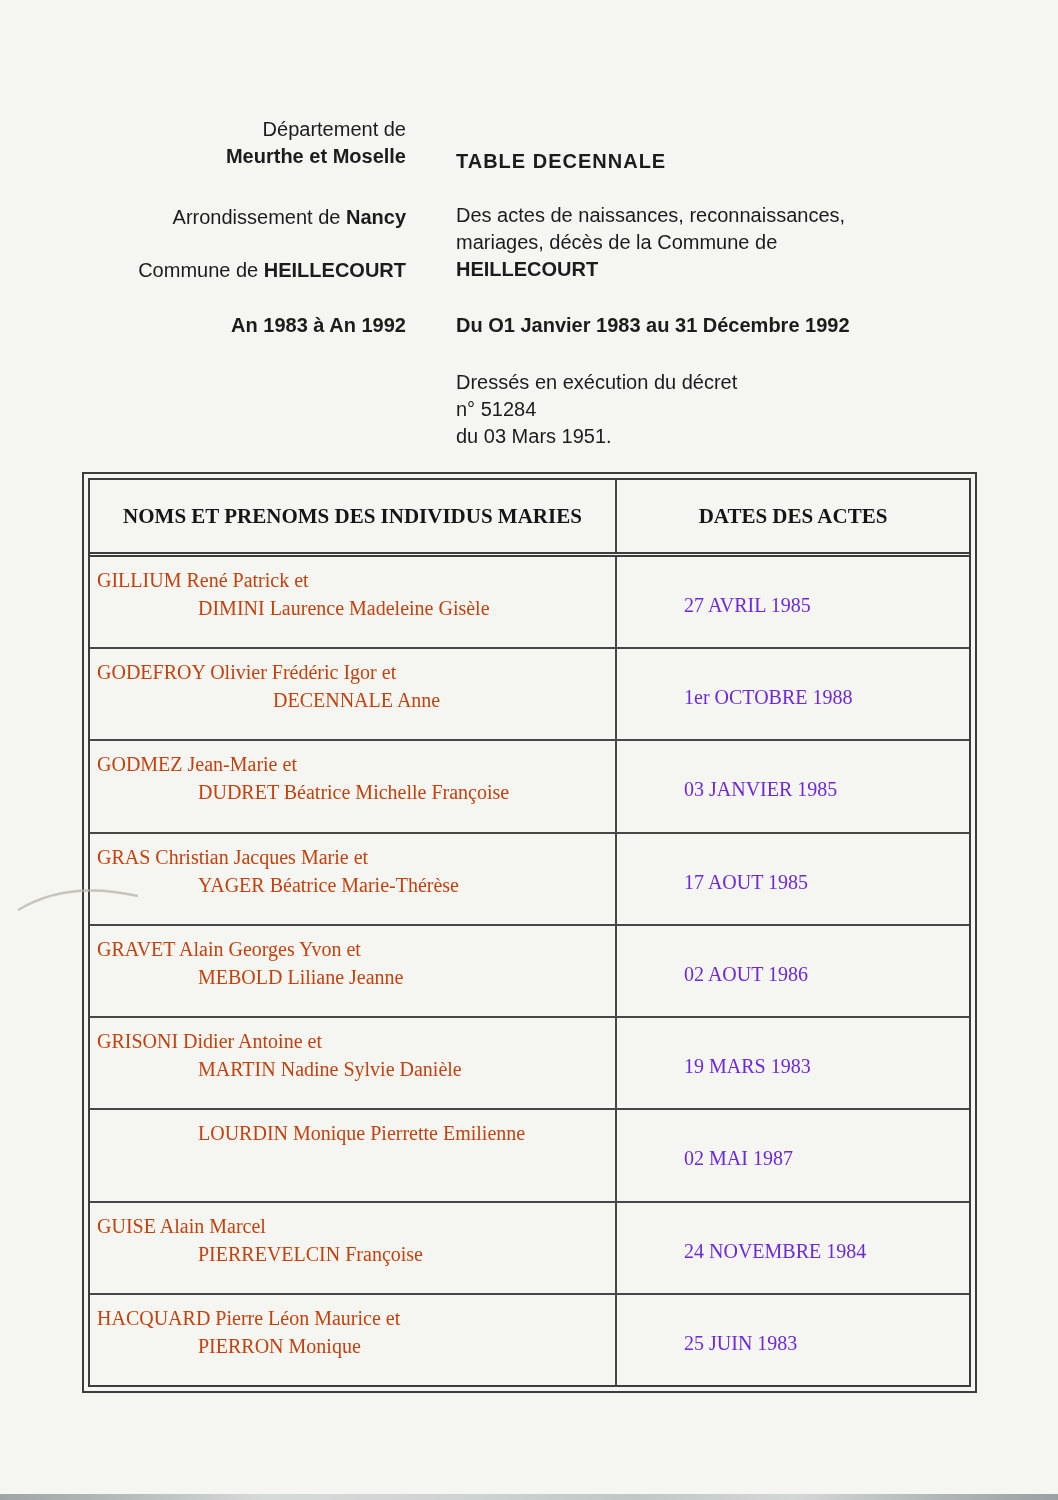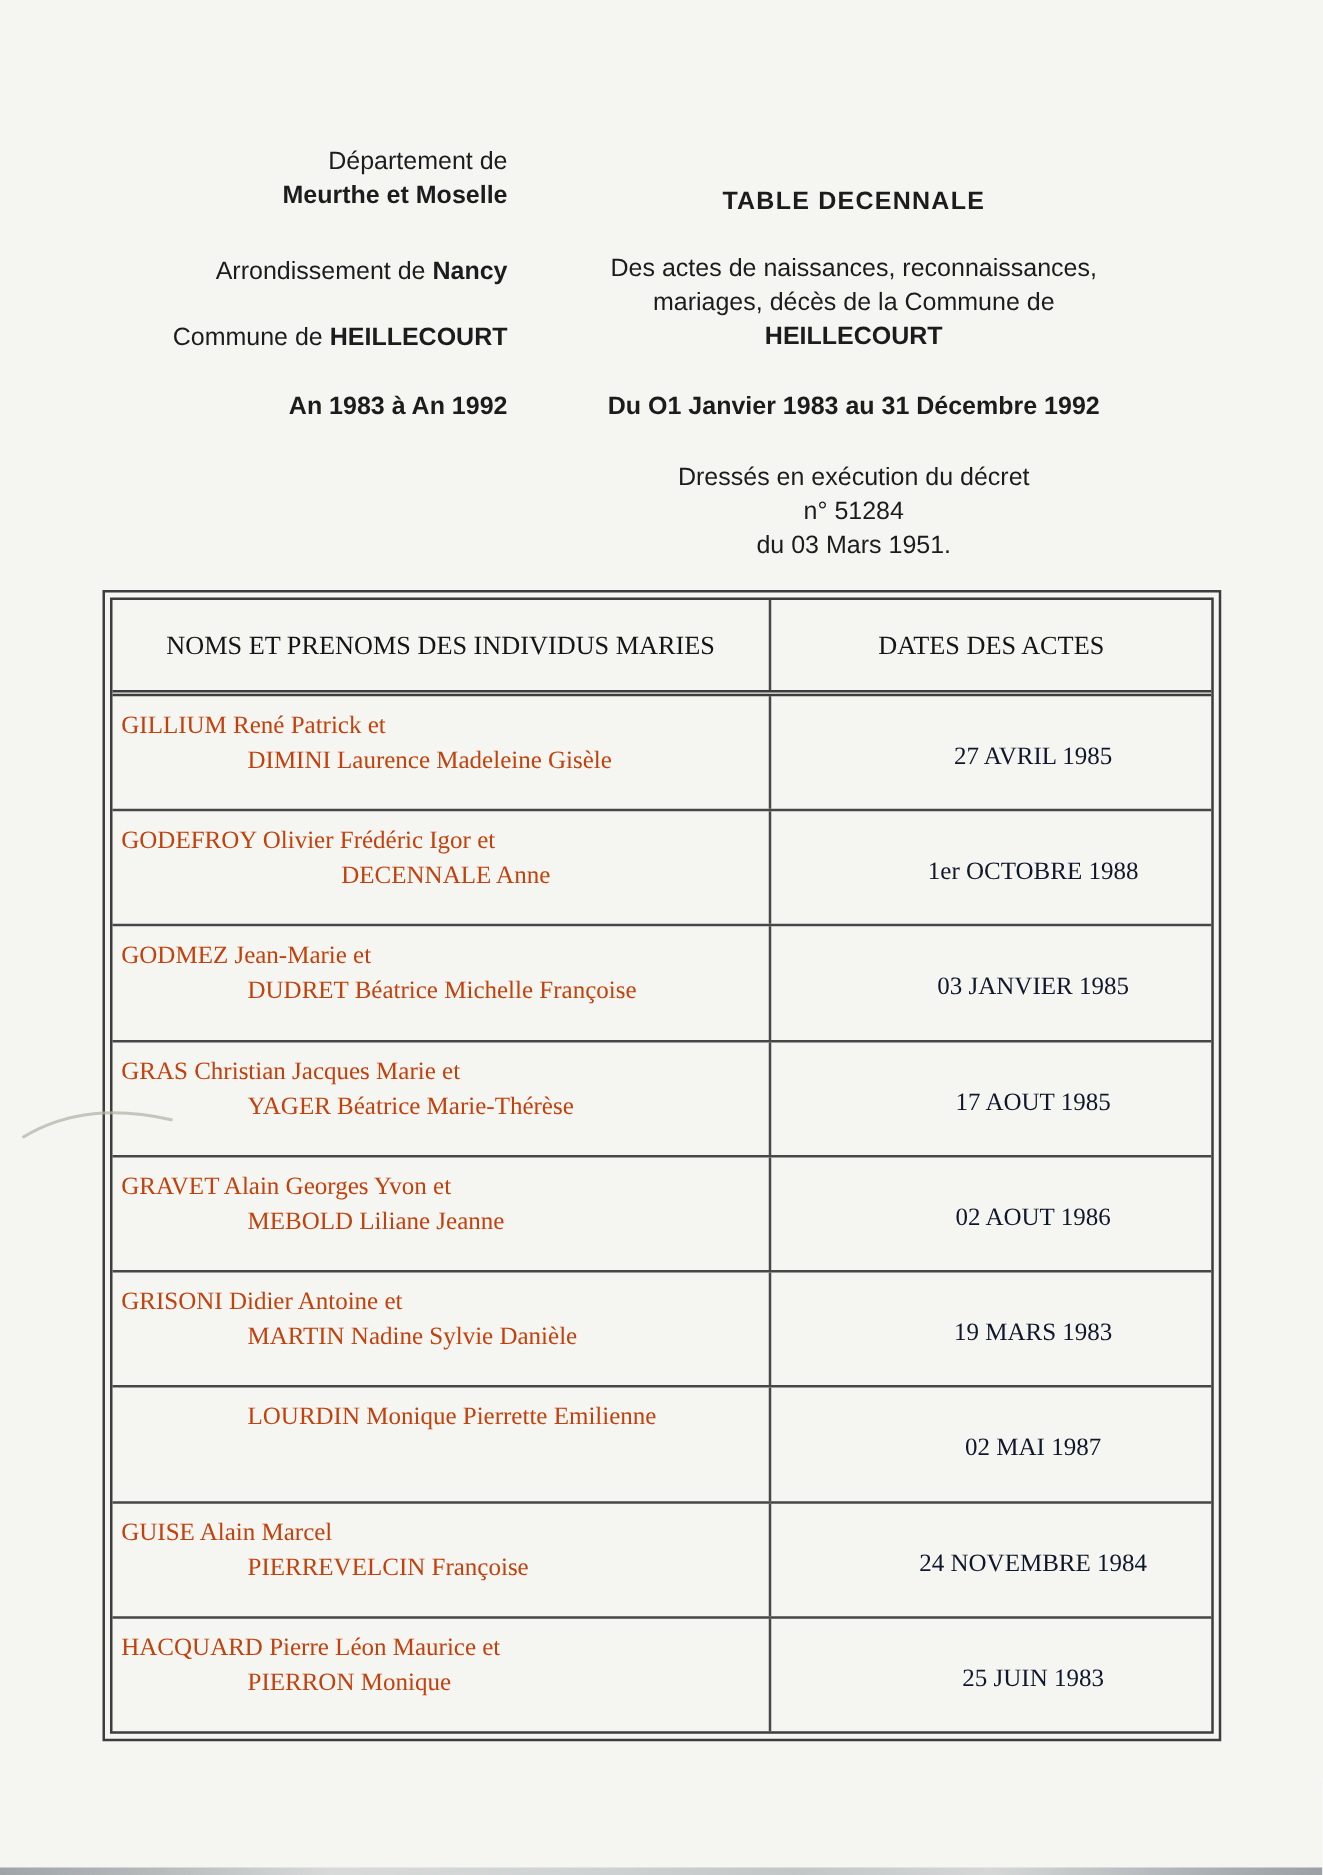--- a/index.html
+++ b/index.html
@@ -10,22 +10,22 @@
     color:#1c1c1c;
     font-family:"Liberation Sans", sans-serif;
     overflow:hidden;
   }
   
   .hdr-left {
     position:absolute; left:120px; top:116px; width:286px;
     text-align:right; font-size:20px; line-height:27px;
   }
   .hdr-right {
-    position:absolute; left:466px; top:148px; width:434px;
-    text-align:center; font-size:20px; line-height:27px;
+    position:absolute; left:456px; top:148px; width:434px;
+    text-align:left; font-size:20px; line-height:27px;
   }
   .bold { font-weight:bold; }
   .doc-title { font-weight:bold; letter-spacing:1px; }
   .mt-arr  { margin-top:34px; }
   .mt-com  { margin-top:26px; }
   .mt-yr   { margin-top:28px; }
   .mt-du   { margin-top:29px; }
   .mt-dres { margin-top:30px; }
 
   
@@ -43,41 +43,40 @@
     display:flex; flex-direction:column;
     font-family:"Liberation Serif", serif;
   }
   .thead {
     display:flex;
     height:72px; flex:0 0 72px;
     border-bottom:5px double #3d3d3d;
   }
   .th {
     display:flex; align-items:center; justify-content:center;
-    font-weight:normal; font-size:21px; color:#151515;
+    font-weight:bold; font-size:21px; color:#151515;
   }
   .col-names { flex:0 0 527px; border-right:2px solid #474747; box-sizing:border-box; }
   .col-dates { flex:1 1 auto; }
   .trow {
     flex:1 1 0;
     display:flex;
     border-bottom:2px solid #474747;
   }
   .trow:last-child { border-bottom:none; }
   .td-names {
     padding:9px 4px 0 7px;
     font-size:20px; line-height:28px; color:#c2410c;
   }
   .l2 { padding-left:101px; }
   .l2.deep { padding-left:176px; }
   .td-dates {
     padding:37px 0 0 67px;
-    font-size:20px; color:#0f172a;
+    font-size:20px; color:#6d28d9;
     box-sizing:border-box;
-    text-align:center;
   }
 
   
   .pencil-mark { position:absolute; left:14px; top:876px; }
   .scan-edge {
     position:absolute; left:0; bottom:0; width:100%; height:6px;
     background:linear-gradient(90deg,#9fa4a6 0%,#b7bbbc 12%,#d8dada 25%,#cfd2d2 45%,#c2c6c7 60%,#d5d7d7 75%,#aeb3b5 90%,#9aa0a3 100%);
   }
 </style>
 </head>

